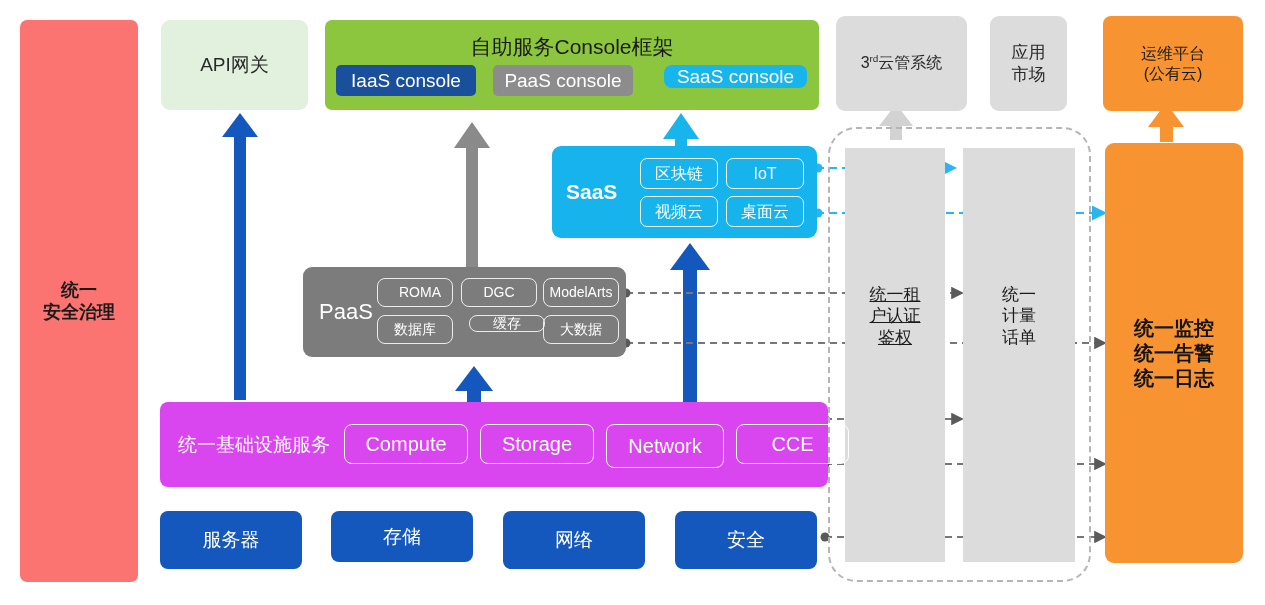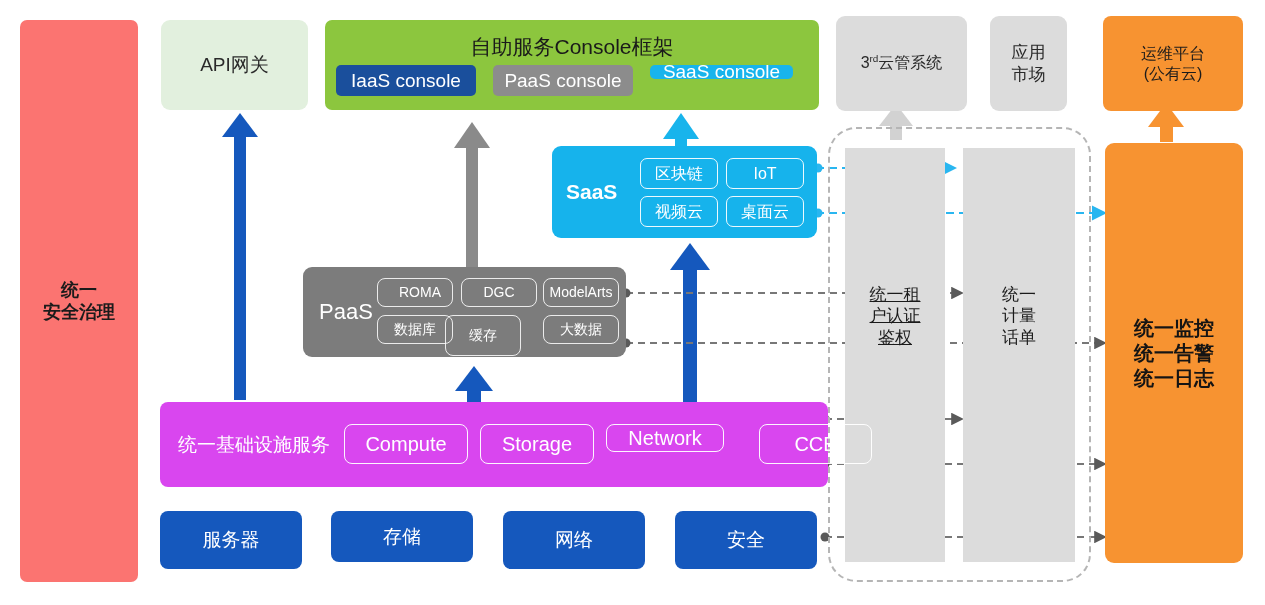--- a/index.html
+++ b/index.html
@@ -151,21 +151,21 @@
   </div>
 
   <div class="box apigw" style="left:161px;top:20px;width:147px;height:90px;">
     <span>API网关</span>
   </div>
 
   <div class="box console-frame" style="left:325px;top:20px;width:494px;height:90px;">
     <div class="console-title">自助服务Console框架</div>
     <div class="chip chip-iaas" style="left:11px;top:45px;width:140px;height:31px;">IaaS console</div>
     <div class="chip chip-paas" style="left:168px;top:45px;width:140px;height:31px;">PaaS console</div>
-    <div class="chip chip-saas" style="left:325px;top:45px;width:143px;height:14px;">SaaS console</div>
+    <div class="chip chip-saas" style="left:339px;top:45px;width:143px;height:23px;border-radius:8px;">SaaS console</div>
   </div>
 
   <div class="box greybox" style="left:836px;top:16px;width:131px;height:95px;">
     <span><span>3</span><sup>rd</sup><span>云管系统</span></span>
   </div>
 
   <div class="box greybox small" style="left:990px;top:16px;width:77px;height:95px;">
     <div>
       <div>应用</div>
       <div>市场</div>
@@ -214,30 +214,30 @@
     <div class="sub-chip" style="left:88px;top:50px;width:78px;height:31px;">视频云</div>
     <div class="sub-chip" style="left:174px;top:50px;width:78px;height:31px;">桌面云</div>
   </div>
 
   <div class="box paas-box" style="left:303px;top:267px;width:323px;height:90px;">
     <div class="paas-label">PaaS</div>
     <div class="sub-chip-g" style="left:74px;top:11px;width:76px;height:29px;padding-left:10px;">ROMA</div>
     <div class="sub-chip-g" style="left:158px;top:11px;width:76px;height:29px;">DGC</div>
     <div class="sub-chip-g" style="left:240px;top:11px;width:76px;height:29px;">ModelArts</div>
     <div class="sub-chip-g" style="left:74px;top:48px;width:76px;height:29px;">数据库</div>
-    <div class="sub-chip-g" style="left:142px;top:48px;width:76px;height:41px;">缓存</div>
+    <div class="sub-chip-g" style="left:166px;top:48px;width:76px;height:17px;">缓存</div>
     <div class="sub-chip-g" style="left:240px;top:48px;width:76px;height:29px;">大数据</div>
   </div>
 
   <div class="box infra-bar" style="left:160px;top:402px;width:668px;height:85px;">
     <div class="infra-label">统一基础设施服务</div>
     <div class="sub-chip-b" style="left:184px;top:22px;width:124px;height:40px;">Compute</div>
     <div class="sub-chip-b" style="left:320px;top:22px;width:114px;height:40px;">Storage</div>
-    <div class="sub-chip-b" style="left:446px;top:22px;width:118px;height:28px;">Network</div>
-    <div class="sub-chip-b" style="left:576px;top:22px;width:113px;height:40px;margin-left:23px;">CCE</div>
+    <div class="sub-chip-b" style="left:446px;top:22px;width:118px;height:44px;">Network</div>
+    <div class="sub-chip-b" style="left:576px;top:22px;width:113px;height:40px;">CCE</div>
   </div>
 
   <div class="box blue-box" style="left:160px;top:511px;width:142px;height:58px;">服务器</div>
   <div class="box blue-box" style="left:331px;top:511px;width:142px;height:51px;">存储</div>
   <div class="box blue-box" style="left:503px;top:511px;width:142px;height:58px;">网络</div>
   <div class="box blue-box" style="left:675px;top:511px;width:142px;height:58px;">安全</div>
 
 </div>
 
 </body></html>

